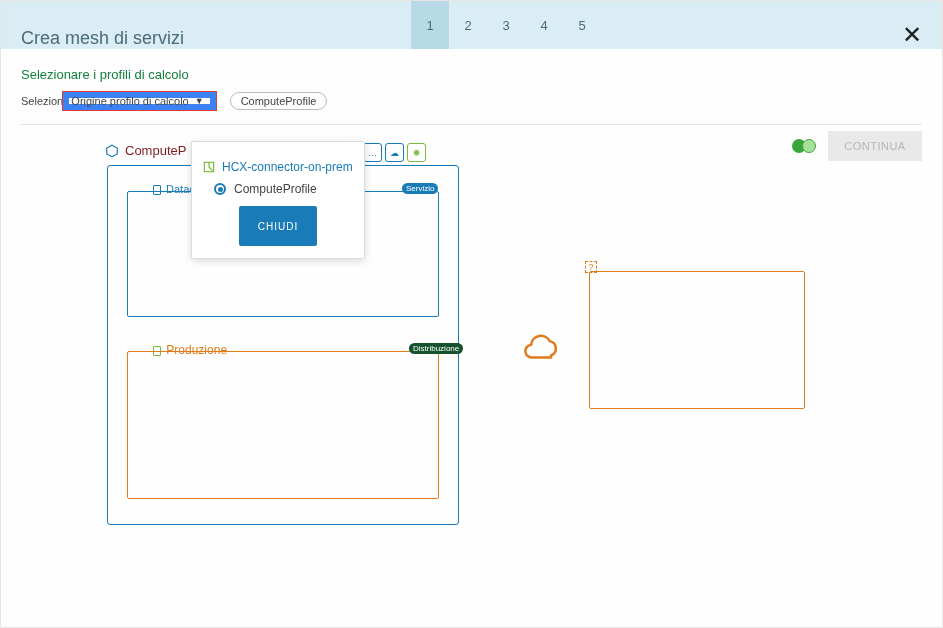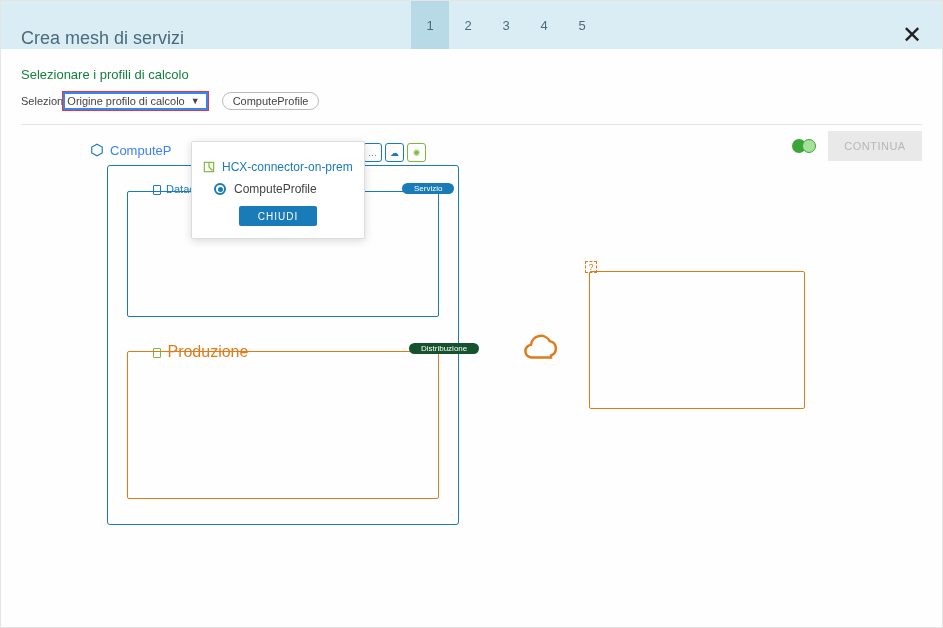--- a/index.html
+++ b/index.html
@@ -8,56 +8,56 @@
   .header-title{font-size:18px;color:#4a6b7a;font-weight:400}
   .steps{position:absolute;left:410px;display:flex}
   .step{width:38px;height:48px;display:flex;align-items:center;justify-content:center;font-size:13px;color:#4a6b7a;cursor:pointer}
   .step.active{background:#b8dae6}
   .close-x{position:absolute;right:20px;font-size:24px;font-weight:300;color:#222;cursor:pointer}
   .content{padding:18px 20px 0 20px}
   .sub-title{font-size:13px;color:#15803d;margin-bottom:10px}
   .desc{font-size:12px;color:#444;line-height:1.5;margin-bottom:2px}
   .row-select{display:flex;align-items:center;margin-top:4px;position:relative}
   .lbl-small{font-size:11px;color:#444}
-  .dd{display:inline-flex;align-items:center;font-size:11px;color:#444;border:2px solid #3b82f6;background:#fff;padding:0 6px 0 2px;height:18px;line-height:16px;position:relative;margin-left:-6px;box-shadow:0 0 0 1px #e03c31}
+  .dd{display:inline-flex;align-items:center;font-size:11px;color:#444;border:6px solid #3b82f6;background:#fff;padding:0 6px 0 2px;height:18px;line-height:16px;position:relative;margin-left:-6px;box-shadow:0 0 0 1px #e03c31}
   .dd .arrow{margin-left:6px;font-size:9px;color:#444}
   .chip{display:inline-flex;align-items:center;font-size:11px;color:#444;border:1px solid #bbb;border-radius:10px;padding:0 10px;height:18px;margin-left:14px}
   .remote-label{position:absolute;left:442px;font-size:12px;color:#444}
   .remote-arrow{margin-left:4px;font-size:8px;color:#444}
   .divider{border:none;border-top:1px solid #e5e5e5;margin:14px 0 0 0}
   .toggles{display:flex;gap:0}
   .t{width:14px;height:14px;border-radius:50%}
   .t1{background:#3ba53b}
   .t2{background:#a6e09a;border:1px solid #3ba53b;margin-left:-4px}
   .btn-cont{width:94px;height:30px;border:none;background:#e9e9e9;color:#b6b6b6;font-size:11px;letter-spacing:0.5px}
   .top-right-dock{position:absolute;right:20px;top:130px;display:flex;align-items:center;gap:12px}
   .canvas-area{position:relative;margin-top:18px;height:420px}
-  .compute-profile{position:absolute;left:89px;top:0;font-size:13px;color:#3b82f6;display:flex;align-items:flex-start;gap:6px}
+  .compute-profile{position:absolute;left:104px;top:0;font-size:13px;color:#7f1d1d;display:flex;align-items:flex-end;gap:6px}
   .hex-icon{width:14px;height:14px}
   .service-icons{position:absolute;left:318px;top:0;display:flex;gap:3px}
   .svc-ico{width:19px;height:19px;border:1px solid #1a7bb9;border-radius:3px;display:flex;align-items:center;justify-content:center;font-size:9px;color:#1a7bb9}
   .svc-ico.last{border-color:#7ab93b;color:#7ab93b}
   .big-box{position:absolute;left:106px;top:22px;width:352px;height:360px;border:1.5px solid #1a7bb9;border-radius:3px}
   .inner-box1{position:absolute;left:126px;top:48px;width:312px;height:126px;border:1px solid #1a7bb9;border-radius:2px}
   .datac-label{position:absolute;left:146px;top:40px;font-size:11px;color:#1a7bb9;background:#fff;padding:0 4px}
   .doc-ico{width:12px;height:12px;display:inline-block;vertical-align:middle}
-  .badge{position:absolute;font-size:8px;color:#fff;padding:1px 12px;border-radius:8px}
+  .badge{position:absolute;font-size:8px;color:#fff;padding:1px 4px;border-radius:8px}
   .badge-serv{left:401px;top:40px;background:#1a7bb9}
   .inner-box2{position:absolute;left:126px;top:208px;width:312px;height:148px;border:1px solid #e07b1a;border-radius:2px}
-  .prod-label{position:absolute;left:146px;top:200px;font-size:16px;color:#e07b1a;background:#fff;padding:0 4px}
+  .prod-label{position:absolute;left:146px;top:200px;font-size:12px;color:#e07b1a;background:#fff;padding:0 4px}
   .badge-dist{left:408px;top:200px;background:#14532d}
   .cloud-ico{position:absolute;left:520px;top:190px}
   .remote-box{position:absolute;left:588px;top:128px;width:216px;height:138px;border:1px solid #e07b1a;border-radius:2px}
   .remote-q{position:absolute;left:584px;top:118px;width:12px;height:12px;border:1px dashed #e07b1a;color:#e07b1a;font-size:9px;display:flex;align-items:center;justify-content:center;background:#fff}
   .popover{position:absolute;left:190px;top:140px;width:174px;background:#fff;border:1px solid #ddd;box-shadow:0 2px 8px rgba(0,0,0,0.15);border-radius:2px;padding:18px 10px 12px 10px;z-index:50}
   .pop-hdr{display:flex;align-items:center;gap:6px;font-size:12px;color:#1a7bb9;white-space:nowrap;overflow:hidden}
   .pop-item{display:flex;align-items:center;gap:8px;margin:8px 0 10px 12px;font-size:12px;color:#444}
   .radio{width:12px;height:12px;border-radius:50%;border:2px solid #1a7bb9;display:inline-flex;align-items:center;justify-content:center}
   .radio .dot{width:5px;height:5px;border-radius:50%;background:#1a7bb9}
-  .btn-close{display:block;margin:6px auto 0 auto;width:78px;height:20px;background:#1a7bb9;color:#fff;font-size:10px;letter-spacing:1px;border:none;border-radius:2px;cursor:pointer}
+  .btn-close{display:block;margin:6px auto 0 auto;width:78px;height:40px;background:#1a7bb9;color:#fff;font-size:10px;letter-spacing:1px;border:none;border-radius:2px;cursor:pointer}
 </style>
 </head>
 <body>
 
 <div class="header">
   <div class="header-title">Crea mesh di servizi</div>
   <div class="steps">
     <div class="step active">1</div>
     <div class="step">2</div>
     <div class="step">3</div>

